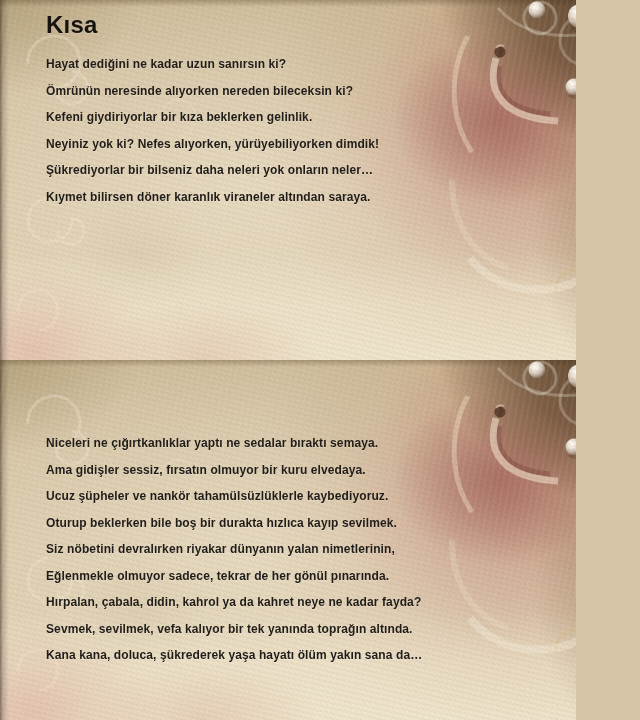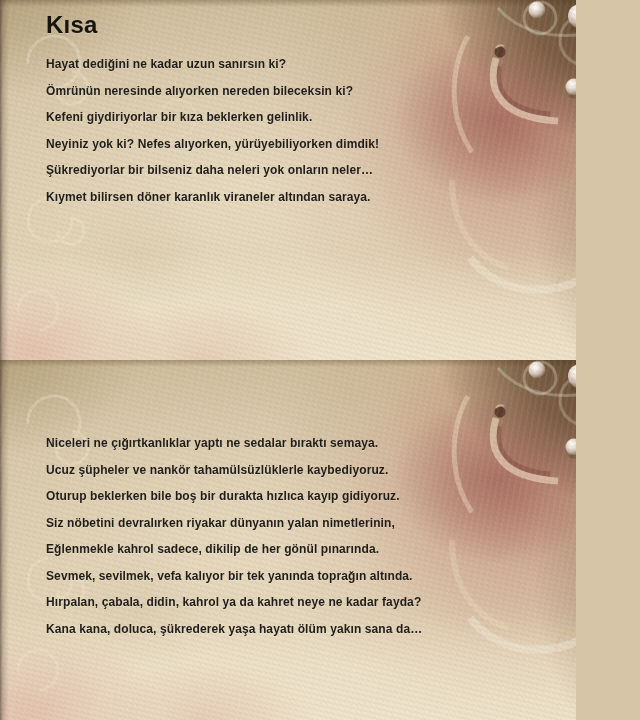--- a/index.html
+++ b/index.html
@@ -149,23 +149,24 @@
       <p>Hayat dediğini ne kadar uzun sanırsın ki?</p>
       <p>Ömrünün neresinde alıyorken nereden bileceksin ki?</p>
       <p>Kefeni giydiriyorlar bir kıza beklerken gelinlik.</p>
       <p>Neyiniz yok ki? Nefes alıyorken, yürüyebiliyorken dimdik!</p>
       <p>Şükrediyorlar bir bilseniz daha neleri yok onların neler…</p>
       <p>Kıymet bilirsen döner karanlık viraneler altından saraya.</p>
     </div>
 
     <div class="stanza stanza-2">
       <p>Niceleri ne çığırtkanlıklar yaptı ne sedalar bıraktı semaya.</p>
+      <p>Ama gidişler sessiz, fırsatın olmuyor bir kuru elvedaya.</p>
       <p>Ucuz şüpheler ve nankör tahamülsüzlüklerle kaybediyoruz.</p>
-      <p>Oturup beklerken bile boş bir durakta hızlıca kayıp gidiyoruz.</p>
+      <p>Oturup beklerken bile boş bir durakta hızlıca kayıp sevilmek.</p>
       <p>Siz nöbetini devralırken riyakar dünyanın yalan nimetlerinin,</p>
-      <p>Eğlenmekle kahrol sadece, dikilip de her gönül pınarında.</p>
+      <p>Eğlenmekle olmuyor sadece, tekrar de her gönül pınarında.</p>
+      <p>Hırpalan, çabala, didin, kahrol ya da kahret neye ne kadar fayda?</p>
       <p>Sevmek, sevilmek, vefa kalıyor bir tek yanında toprağın altında.</p>
-      <p>Hırpalan, çabala, didin, kahrol ya da kahret neye ne kadar fayda?</p>
       <p>Kana kana, doluca, şükrederek yaşa hayatı ölüm yakın sana da…</p>
     </div>
   </div>
 
 </div>
 
 </body></html>

